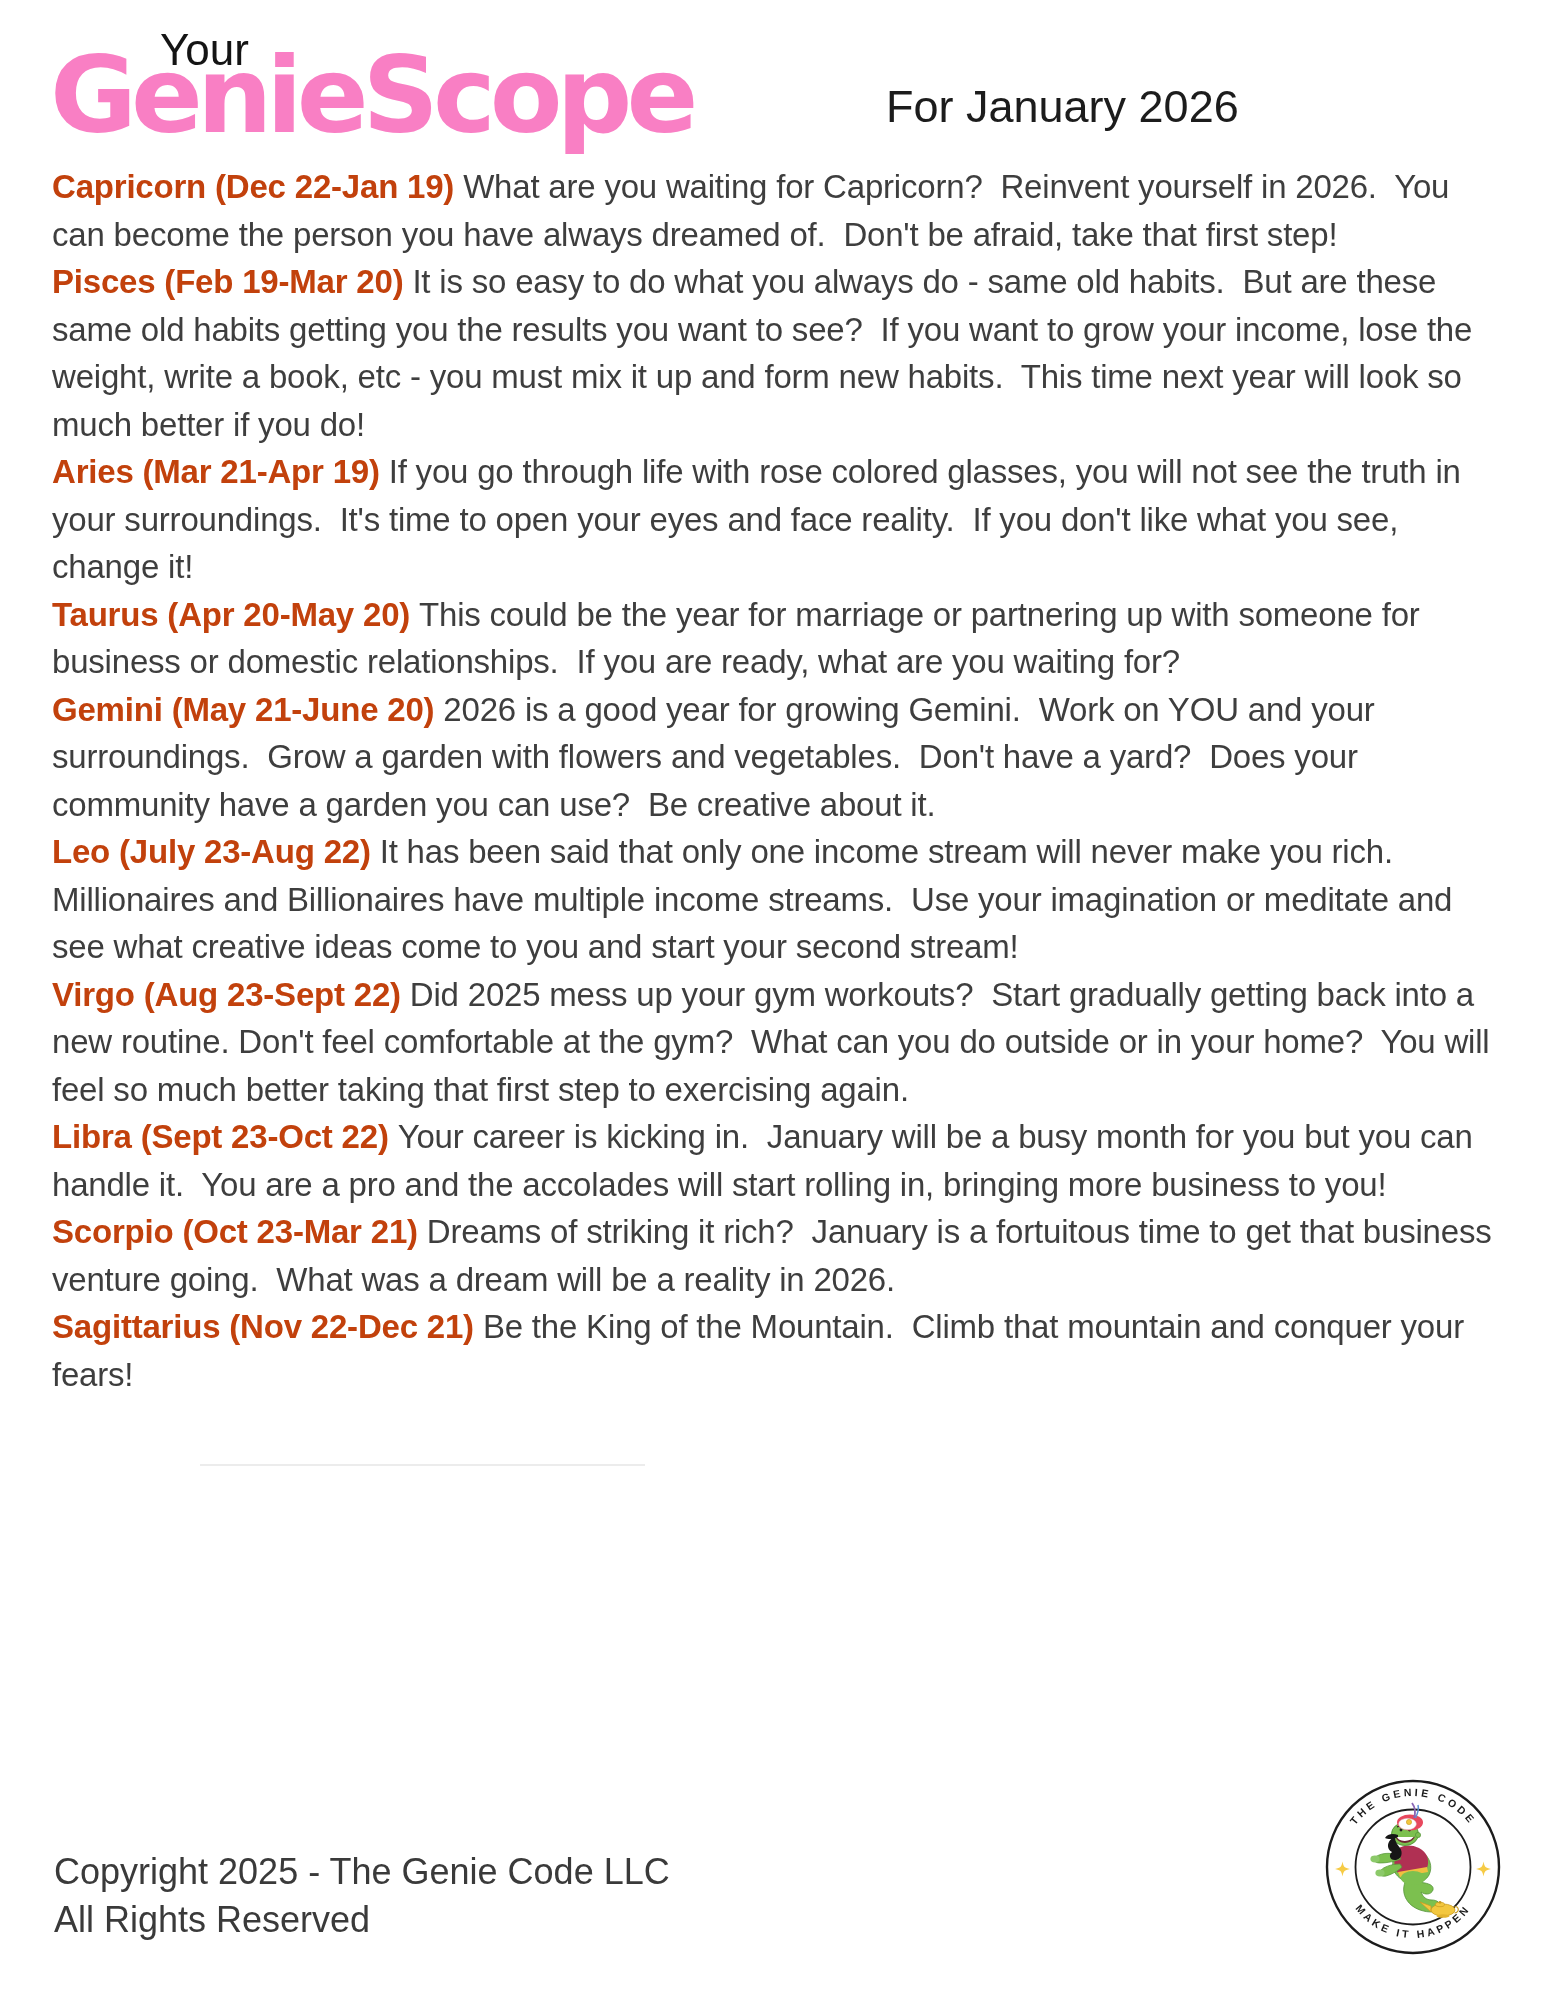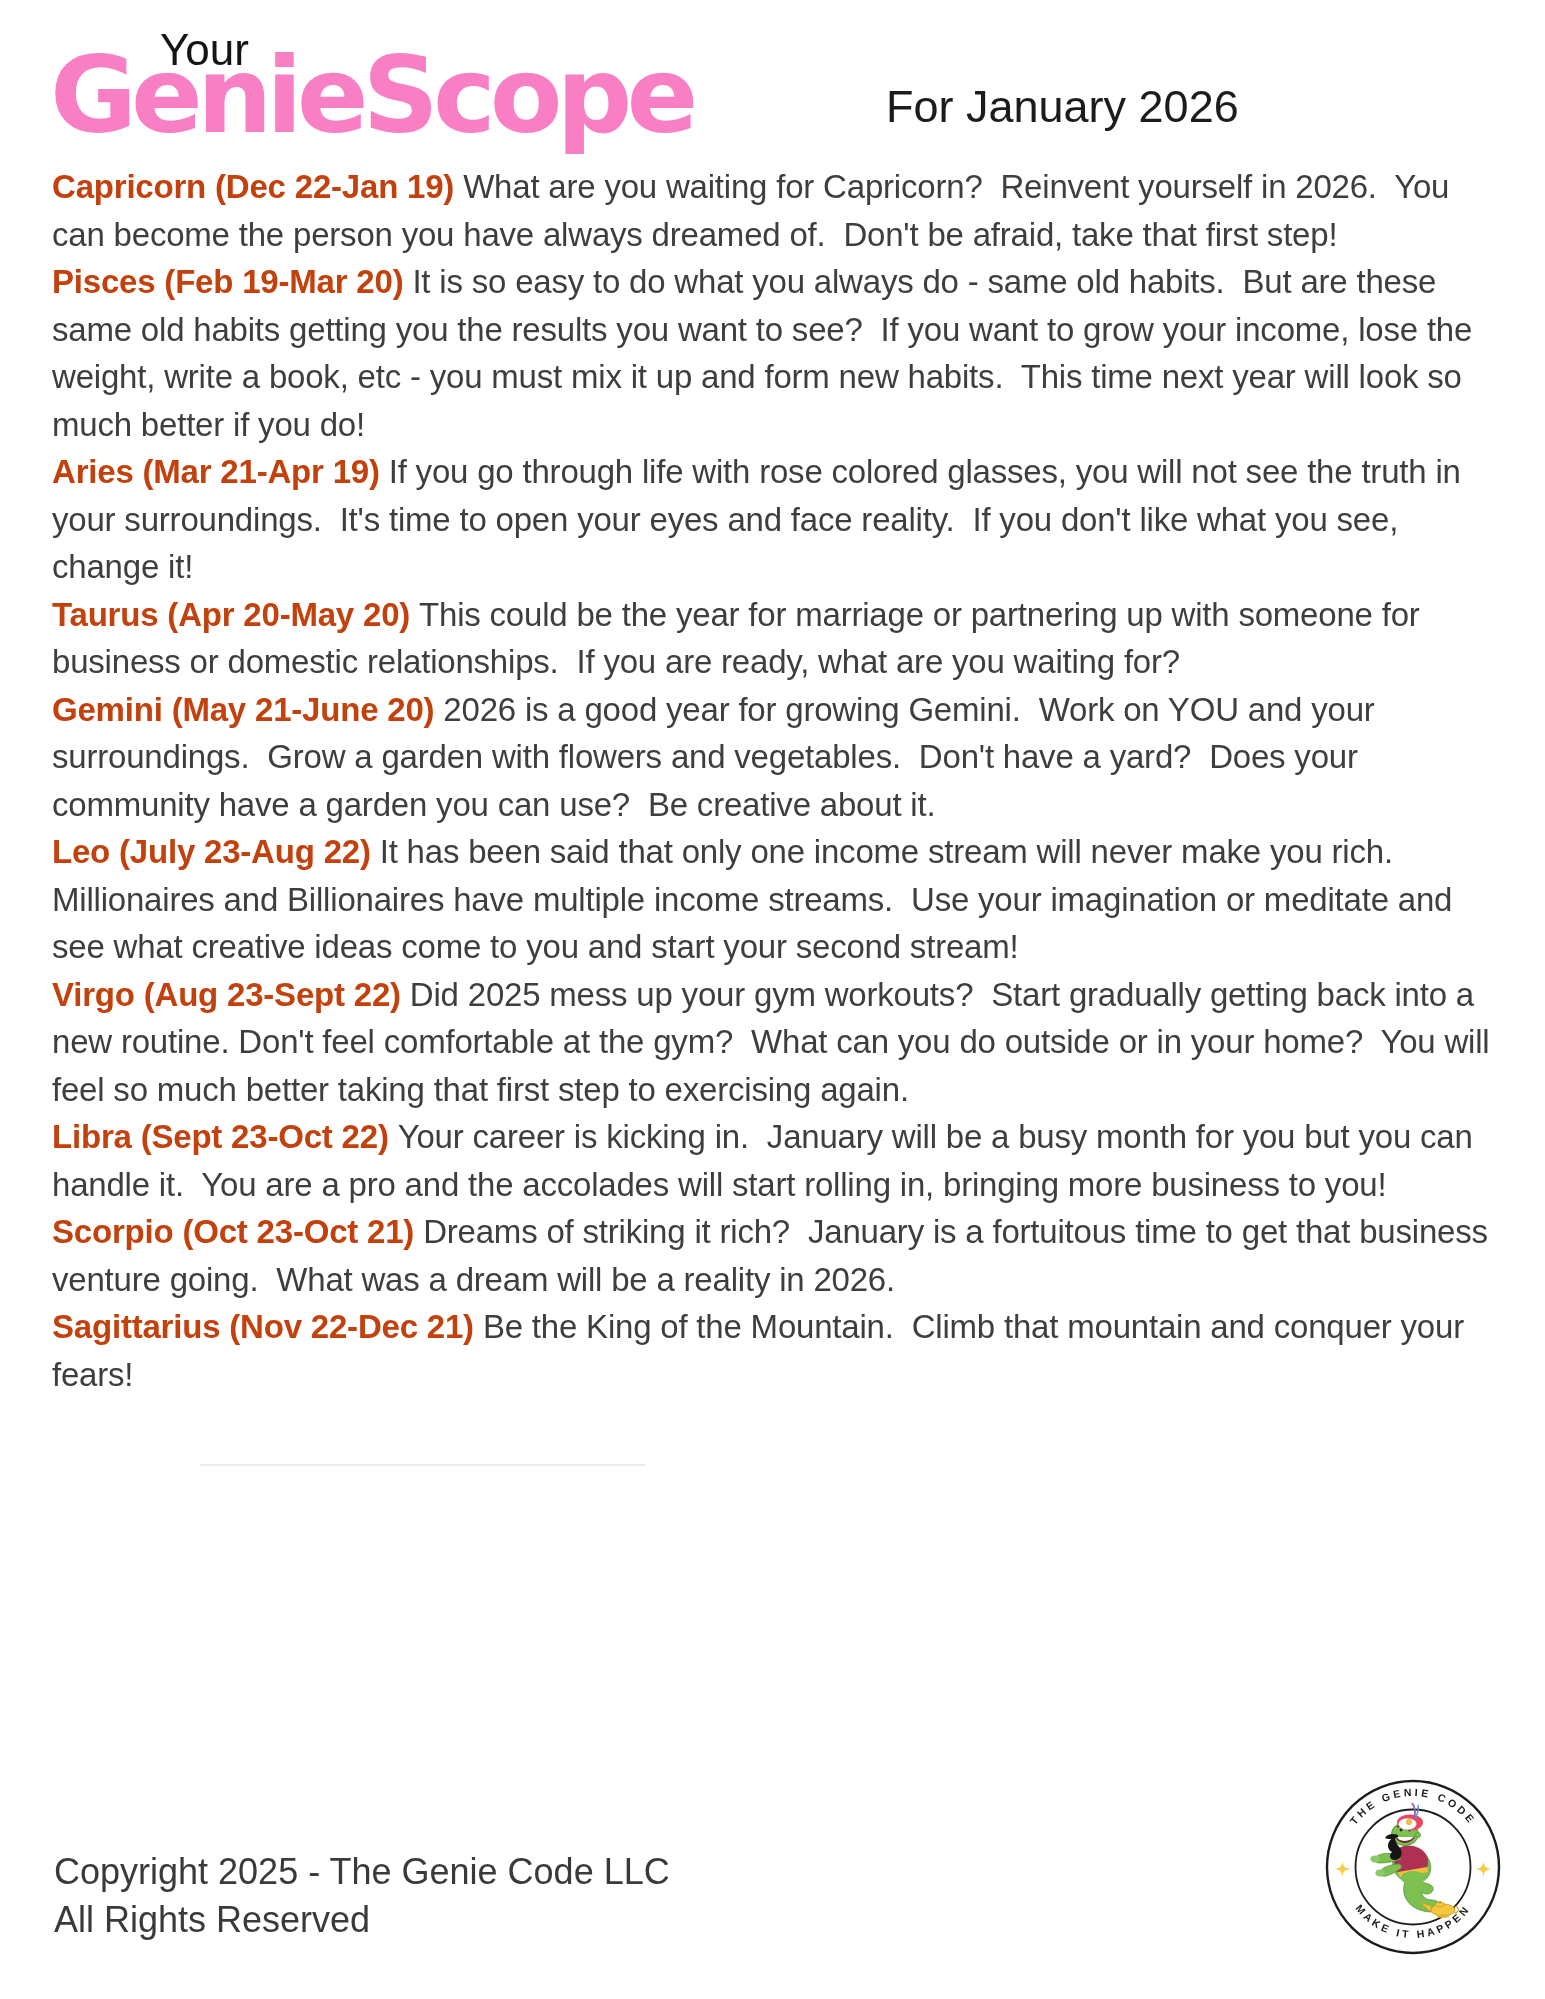--- a/index.html
+++ b/index.html
@@ -80,21 +80,21 @@
 
   <p class="horo"><b class="horo-heading">Gemini (May 21-June 20)</b><span class="horo-text">2026 is a good year for growing Gemini.  Work on YOU and your surroundings.  Grow a garden with flowers and vegetables.  Don't have a yard?  Does your community have a garden you can use?  Be creative about it.</span></p>
 
 
   <p class="horo"><b class="horo-heading">Leo (July 23-Aug 22)</b><span class="horo-text">It has been said that only one income stream will never make you rich.  Millionaires and Billionaires have multiple income streams.  Use your imagination or meditate and see what creative ideas come to you and start your second stream!</span></p>
 
   <p class="horo"><b class="horo-heading">Virgo (Aug 23-Sept 22)</b><span class="horo-text">Did 2025 mess up your gym workouts?  Start gradually getting back into a new routine. Don't feel comfortable at the gym?  What can you do outside or in your home?  You will feel so much better taking that first step to exercising again.</span></p>
 
   <p class="horo"><b class="horo-heading">Libra (Sept 23-Oct 22)</b><span class="horo-text">Your career is kicking in.  January will be a busy month for you but you can handle it.  You are a pro and the accolades will start rolling in, bringing more business to you!</span></p>
 
-  <p class="horo"><b class="horo-heading">Scorpio (Oct 23-Oct 21)</b><span class="horo-text">Dreams of striking it rich?  January is a fortuitous time to get that business venture going.  What was a dream will be a reality in 2026.</span></p>
+  <p class="horo"><b class="horo-heading">Scorpio (Oct 23-Mar 21)</b><span class="horo-text">Dreams of striking it rich?  January is a fortuitous time to get that business venture going.  What was a dream will be a reality in 2026.</span></p>
 
   <p class="horo"><b class="horo-heading">Sagittarius (Nov 22-Dec 21)</b><span class="horo-text">Be the King of the Mountain.  Climb that mountain and conquer your fears!</span></p>
 </main>
 
   <div class="artifact-line"></div>
 
   <footer class="footer">
     <div>Copyright 2025 - The Genie Code LLC</div>
     <div>All Rights Reserved</div>
   </footer>

